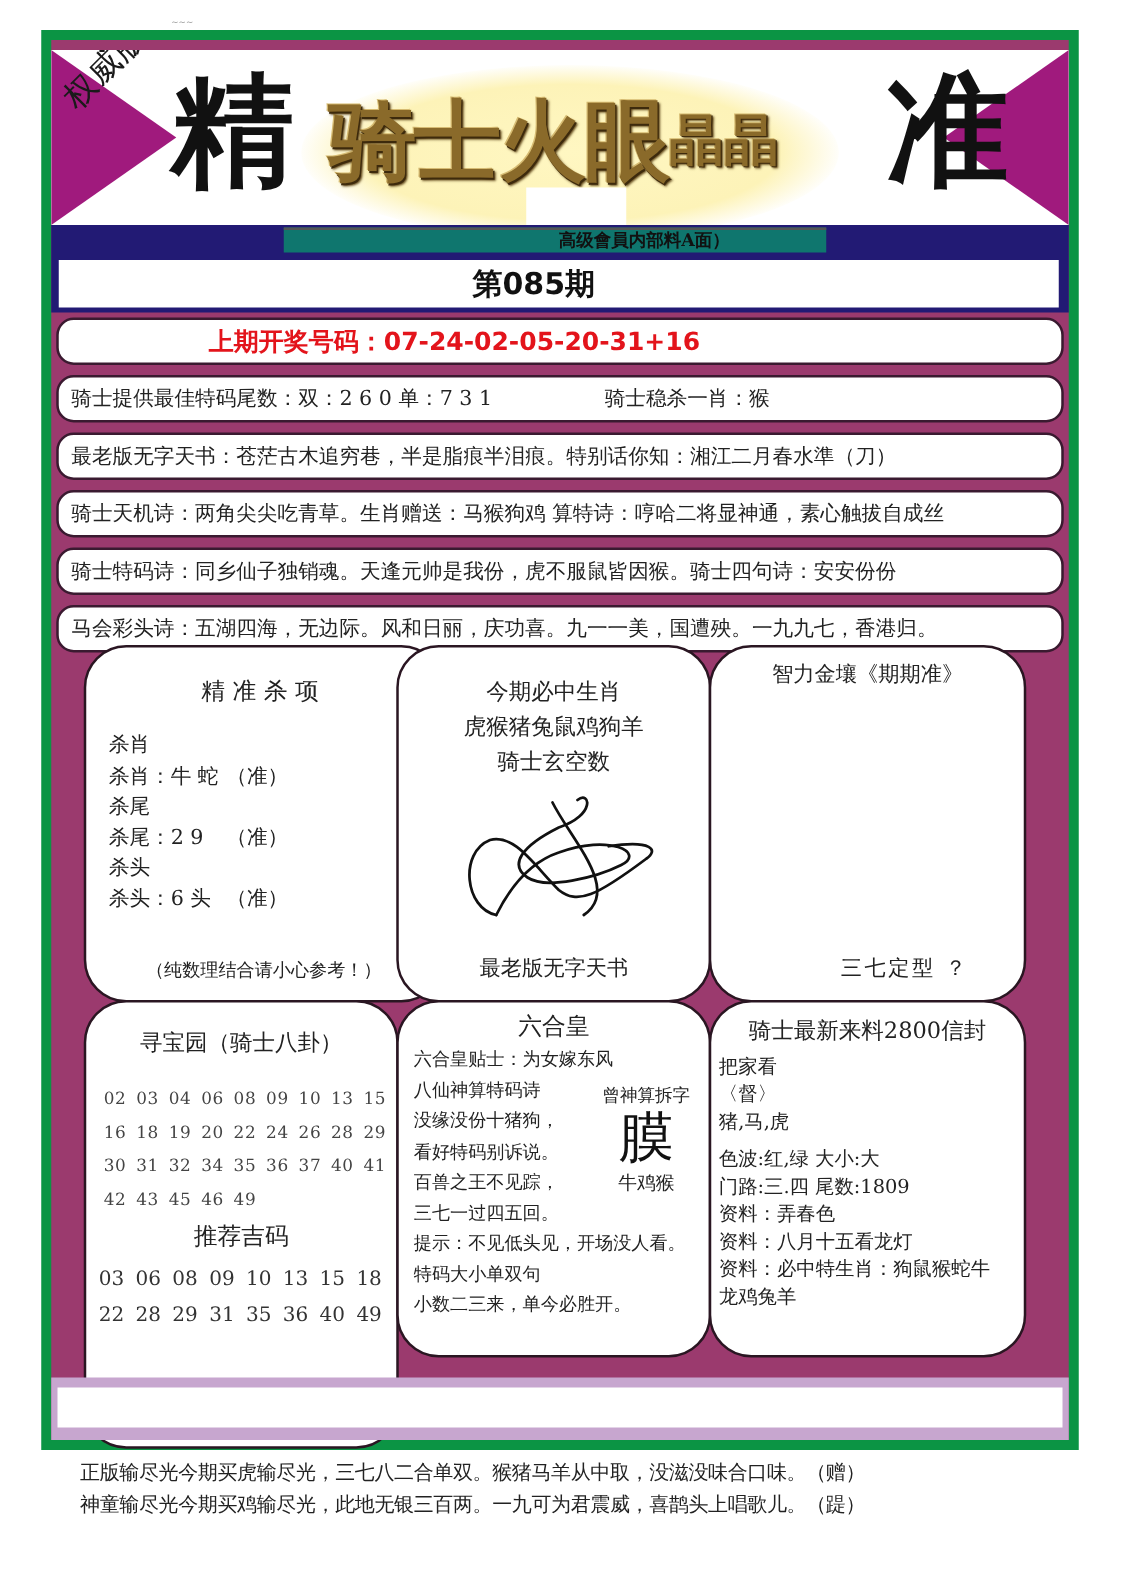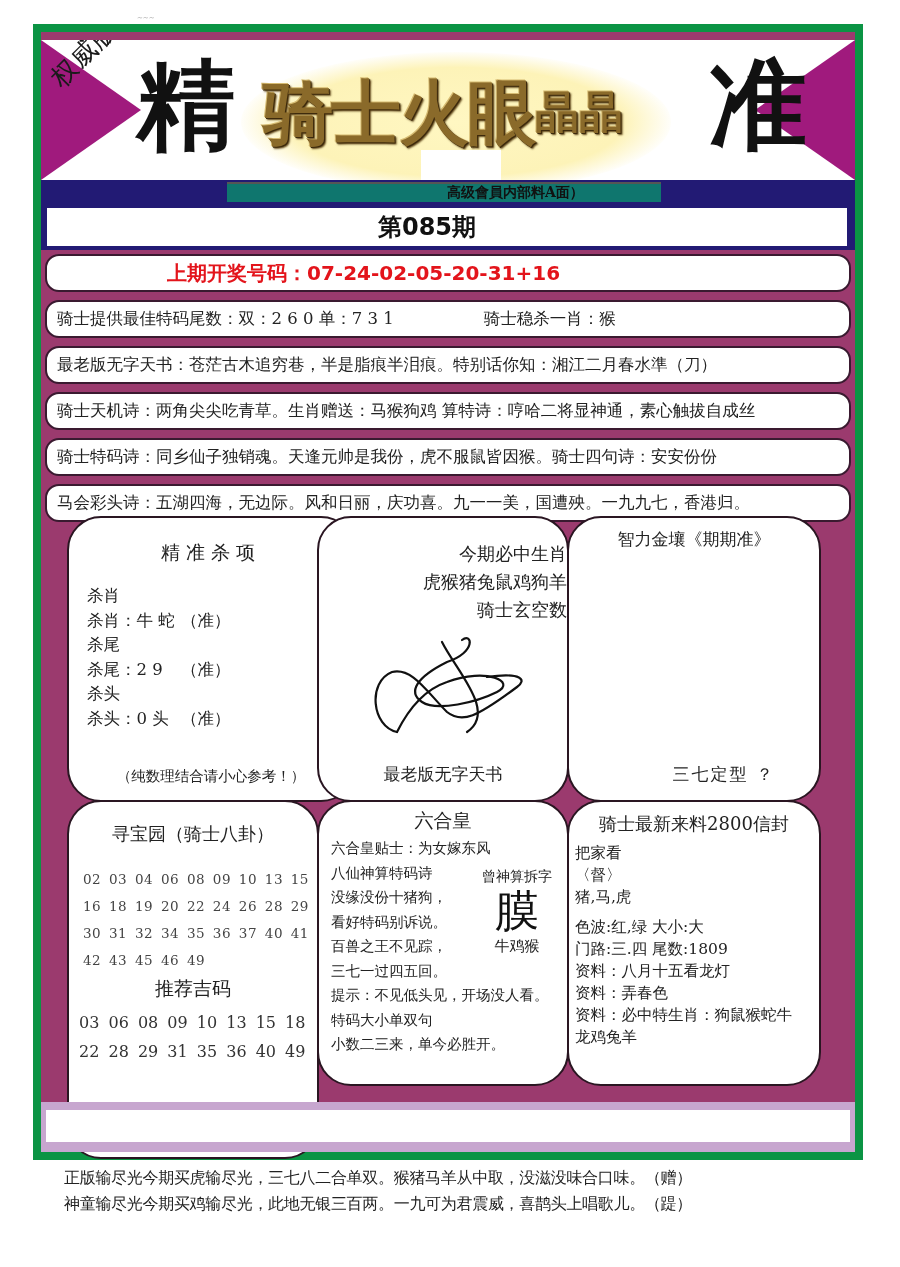--- a/index.html
+++ b/index.html
@@ -53,21 +53,21 @@
     .p4 { left: 0; top: 284px; width: 252px; height: 359px; }
     .p5 { left: 250px; top: 284px; width: 252px; height: 286px; }
     .p6 { left: 500px; top: 284px; width: 254px; height: 286px; }
 
     .ptitle { text-align: center; font-size: 19px; margin-top: 22px; letter-spacing: 6px; color: #222; }
     .kill-list { margin: 18px 0 0 18px; font-size: 16.5px; line-height: 24.5px; color: #222; }
     .kill-list .row2 { display: flex; }
     .kill-list .val { width: 94px; display: inline-block; }
     .note { position: absolute; left: 0; right: 0; bottom: 14px; text-align: center; font-size: 14.5px; color: #222; }
 
-    .center-lines { text-align: right; font-size: 18px; line-height: 28px; margin-top: 22px; color: #222; }
+    .center-lines { text-align: center; font-size: 18px; line-height: 28px; margin-top: 22px; color: #222; }
     .scribble { position: absolute; left: 48px; top: 114px; width: 180px; height: 110px; }
     .center-bottom { position: absolute; left: 0; right: 0; bottom: 14px; text-align: center; font-size: 17px; color: #222; }
 
     .p3 .ptitle { font-size: 17px; letter-spacing: 0; margin-top: 10px; }
     .p3 .bottom { position: absolute; right: 44px; bottom: 14px; font-size: 17px; letter-spacing: 2px; color: #222; }
 
     .p4 .ptitle { font-size: 18px; letter-spacing: 0; margin-top: 20px; }
     .num-grid { margin: 20px 0 0 14px; font-size: 13.5px; line-height: 27px; color: #444; word-spacing: 3px; letter-spacing: 0.5px; }
     .rec-title { text-align: center; font-size: 19px; margin-top: 2px; color: #222; }
     .rec-grid { margin: 6px 0 0 10px; font-size: 16px; line-height: 29px; color: #333; word-spacing: 4px; }
@@ -154,21 +154,21 @@
             <span class="val">杀肖：牛 蛇</span>
             <span>（准）</span>
           </div>
           <div>杀尾</div>
           <div class="row2">
             <span class="val">杀尾：2 9</span>
             <span>（准）</span>
           </div>
           <div>杀头</div>
           <div class="row2">
-            <span class="val">杀头：0 头</span>
+            <span class="val">杀头：6 头</span>
             <span>（准）</span>
           </div>
         </div>
         <div class="note">（纯数理结合请小心参考！）</div>
       </div>
 
       <div class="panel p2">
         <div class="center-lines">
           <div>今期必中生肖</div>
           <div>虎猴猪兔鼠鸡狗羊</div>
@@ -224,22 +224,22 @@
 
       <div class="panel p6">
         <div class="ptitle">骑士最新来料2800信封</div>
         <div class="env-text">
           <div class="line">把家看</div>
           <div class="line">〈督〉</div>
           <div class="line">猪,马,虎</div>
           <div class="spacer"></div>
           <div class="line">色波:红,绿   大小:大</div>
           <div class="line">门路:三.四 尾数:1809</div>
+          <div class="line">资料：弄春色</div>
           <div class="line">资料：八月十五看龙灯</div>
-          <div class="line">资料：弄春色</div>
           <div class="line">资料：必中特生肖：狗鼠猴蛇牛</div>
           <div class="line">龙鸡兔羊</div>
         </div>
       </div>
 
     </div>
 
     <div class="bottom-strip">
       <div class="bottom-white"></div>
     </div>

